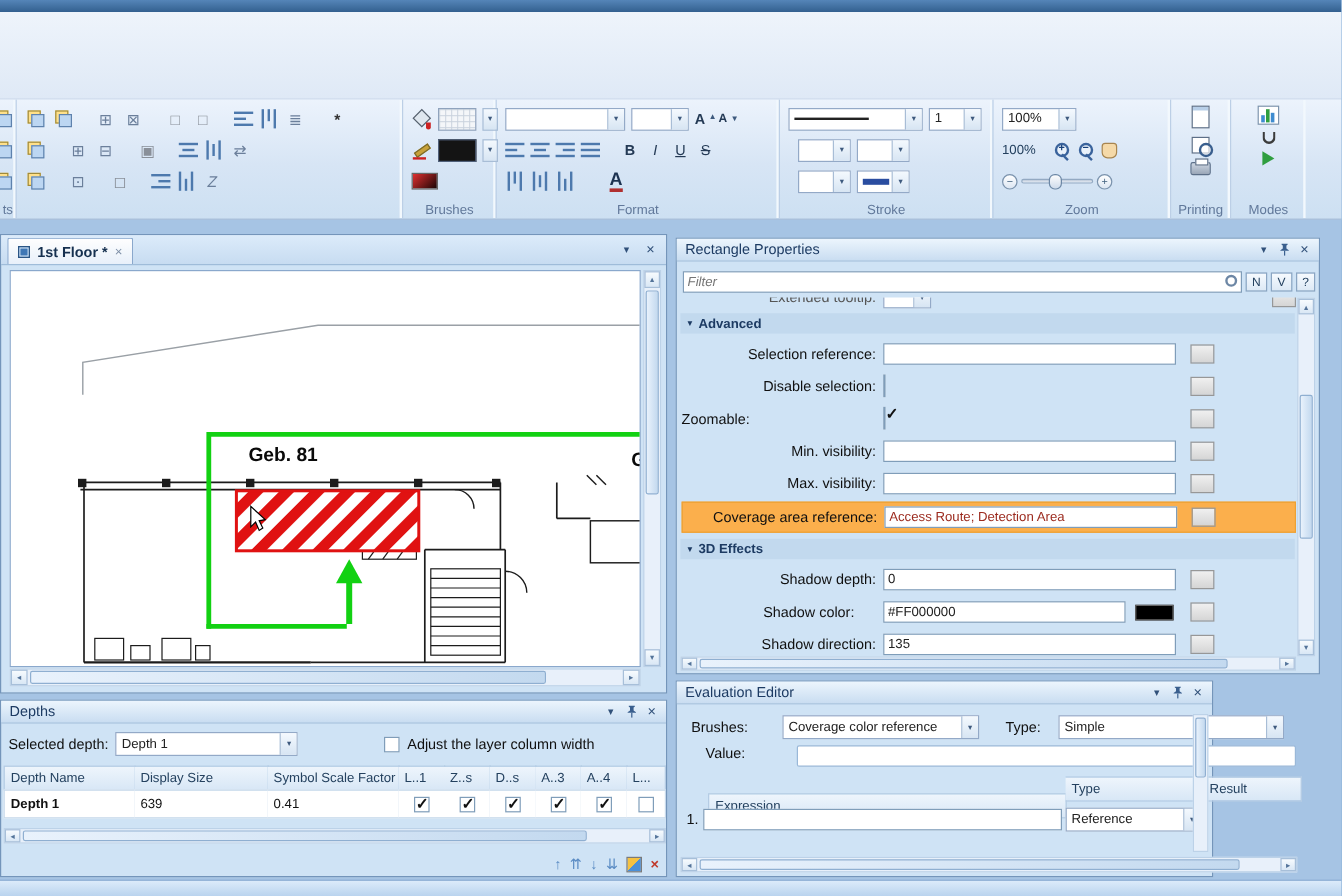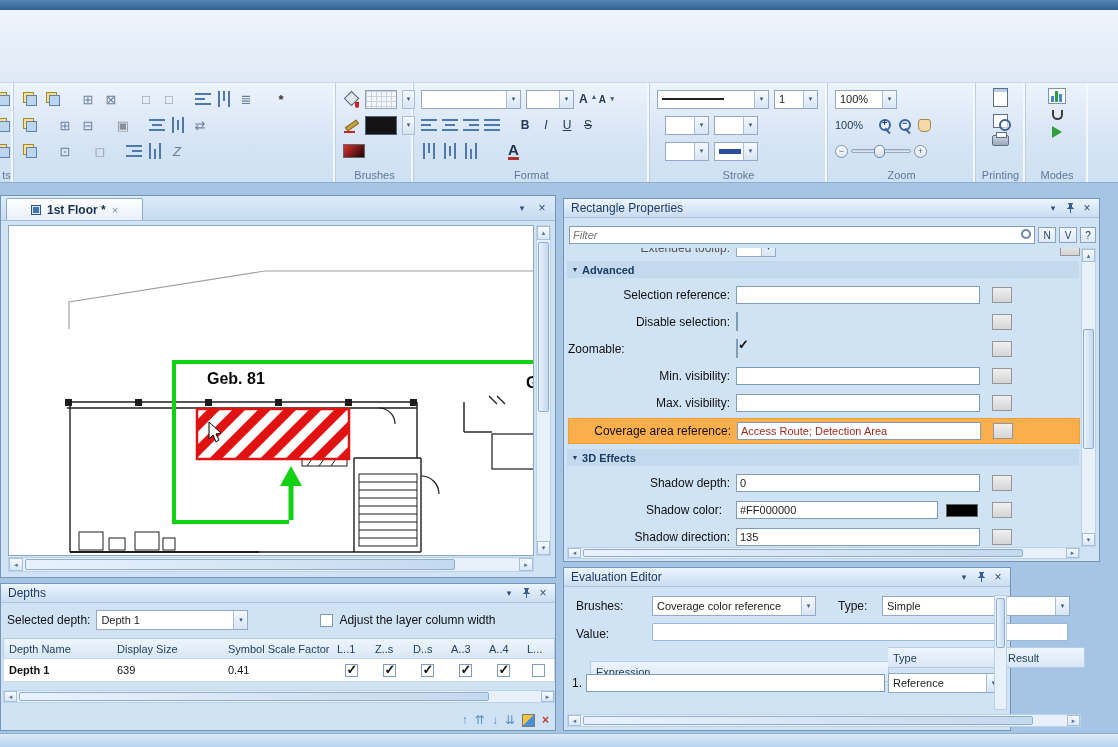--- a/index.html
+++ b/index.html
@@ -78,21 +78,21 @@
   .cb.checked::after{content:"✓";position:absolute;left:1px;top:-3px;font-size:13px;font-weight:bold;color:#111}
   .sect{position:absolute;left:3px;height:17px;background:#c2d9ee;display:flex;align-items:center;padding-left:6px;font-size:11px;font-weight:bold;color:#1d3b63}
   .sect::before{content:"▾";font-size:8px;margin-right:5px;font-weight:normal}
   .sb{position:absolute;background:#e8f0fa;border:1px solid #bcd2e8}
   .sb .ar{position:absolute;background:linear-gradient(#f7fbfe,#d9e7f5);border:1px solid #a7bfd9;color:#54749a;font-size:7px;display:flex;align-items:center;justify-content:center}
   .sb .th{position:absolute;background:linear-gradient(90deg,#e9f2fc,#c3d9ef);border:1px solid #8fafd1;border-radius:2px}
   .plabel{font-size:12px;color:#101010}
 
   
   .tabstrip{height:25px;background:linear-gradient(#dcebfa,#c7dcf1);border-bottom:1px solid #9fbcd9;display:flex;align-items:flex-end;padding:0 5px}
-  .tab{height:22px;display:flex;align-items:center;gap:6px;padding:0 24px;background:linear-gradient(#fefefe,#e8f0fa);border:1px solid #8aa8cc;border-bottom:none;border-radius:2px 2px 0 0;font-size:12px;font-weight:bold;color:#16304f}
+  .tab{height:22px;display:flex;align-items:center;gap:6px;padding:0 8px;background:linear-gradient(#fefefe,#e8f0fa);border:1px solid #8aa8cc;border-bottom:none;border-radius:2px 2px 0 0;font-size:12px;font-weight:bold;color:#16304f}
   .tab .tclose{font-size:11px;color:#7c8ea6;font-weight:normal}
   .tabicon{width:10px;height:10px;background:#3f77b5;border:1px solid #2a5585;box-shadow:inset 0 0 0 1px #d8e8f8;flex:none}
   .tsctl{margin-left:auto;display:flex;align-items:center;gap:3px;height:100%}
   #plan-wrap{position:absolute;left:7px;top:29px;width:526px;height:331px;background:#fff;border:1px solid #8aa8cc;overflow:hidden}
 
   
   .ghdr{position:absolute;background:linear-gradient(#eef5fc,#d8e7f6);border:1px solid #b5cce4;font-size:11px;color:#24415f;display:flex;align-items:center;padding-left:5px;white-space:nowrap;overflow:hidden}
   .gcell{position:absolute;background:#fff;border:1px solid #c8daec;border-left:none;font-size:11px;color:#111;display:flex;align-items:center;padding-left:5px;white-space:nowrap;overflow:hidden}
 
   .statusbar{position:absolute;left:0;top:733px;width:1118px;height:14px;background:linear-gradient(#dcebfa,#b9d3ee);border-top:1px solid #8fb0d4}
@@ -553,21 +553,21 @@
 
     <div style="position:absolute;left:4px;top:272px;width:512px;height:24px;display:flex;align-items:center">
       <span class="plabel" style="width:168px;text-align:right;padding-right:6px">Shadow depth:</span>
       <span style="width:244px">
           <input class="tin" value="0" style="">
         </span>
       <span style="width:12px"></span>
         <span class="mini-btn"></span>
     </div>
     <div style="position:absolute;left:4px;top:299px;width:512px;height:24px;display:flex;align-items:center">
-      <span class="plabel" style="width:168px;text-align:right;padding-right:14px">Shadow color:</span>
+      <span class="plabel" style="width:168px;text-align:right;padding-right:24px">Shadow color:</span>
       <span style="width:202px">
           <input class="tin" value="#FF000000" style="">
         </span>
       <span style="width:32px;height:13px;background:#000;border:1px solid #666;margin-left:8px"></span>
       <span style="width:14px"></span>
         <span class="mini-btn"></span>
     </div>
     <div style="position:absolute;left:4px;top:326px;width:512px;height:24px;display:flex;align-items:center">
       <span class="plabel" style="width:168px;text-align:right;padding-right:6px">Shadow direction:</span>
       <span style="width:244px">
@@ -683,21 +683,21 @@
           <span>Coverage color reference</span>
           <span class="arr">▾</span>
         </span>
       <span class="plabel" style="width:44px;margin-left:22px">Type:</span>
       <span class="cbx" style="width:188px;height:20px">
           <span>Simple</span>
           <span class="arr">▾</span>
         </span>
     </div>
 
-    <div style="position:absolute;left:12px;top:53px;width:505px;height:20px;display:flex;align-items:flex-end">
+    <div style="position:absolute;left:24px;top:53px;width:505px;height:20px;display:flex;align-items:flex-start">
       <span class="plabel" style="width:76px">Value:</span>
       <span style="width:416px">
           <input class="tin" style="border-color: rgb(154, 184, 216); border-radius: 2px;" value="">
         </span>
     </div>
 
     <div class="ghdr" style="left:26px;top:93px;width:299px;height:21px">Expression</div>
     <div class="ghdr" style="left:324px;top:79px;width:116px;height:21px;border-left:none">Type</div>
     <div class="ghdr" style="left:439px;top:79px;width:82px;height:21px;border-left:none">Result</div>
 

